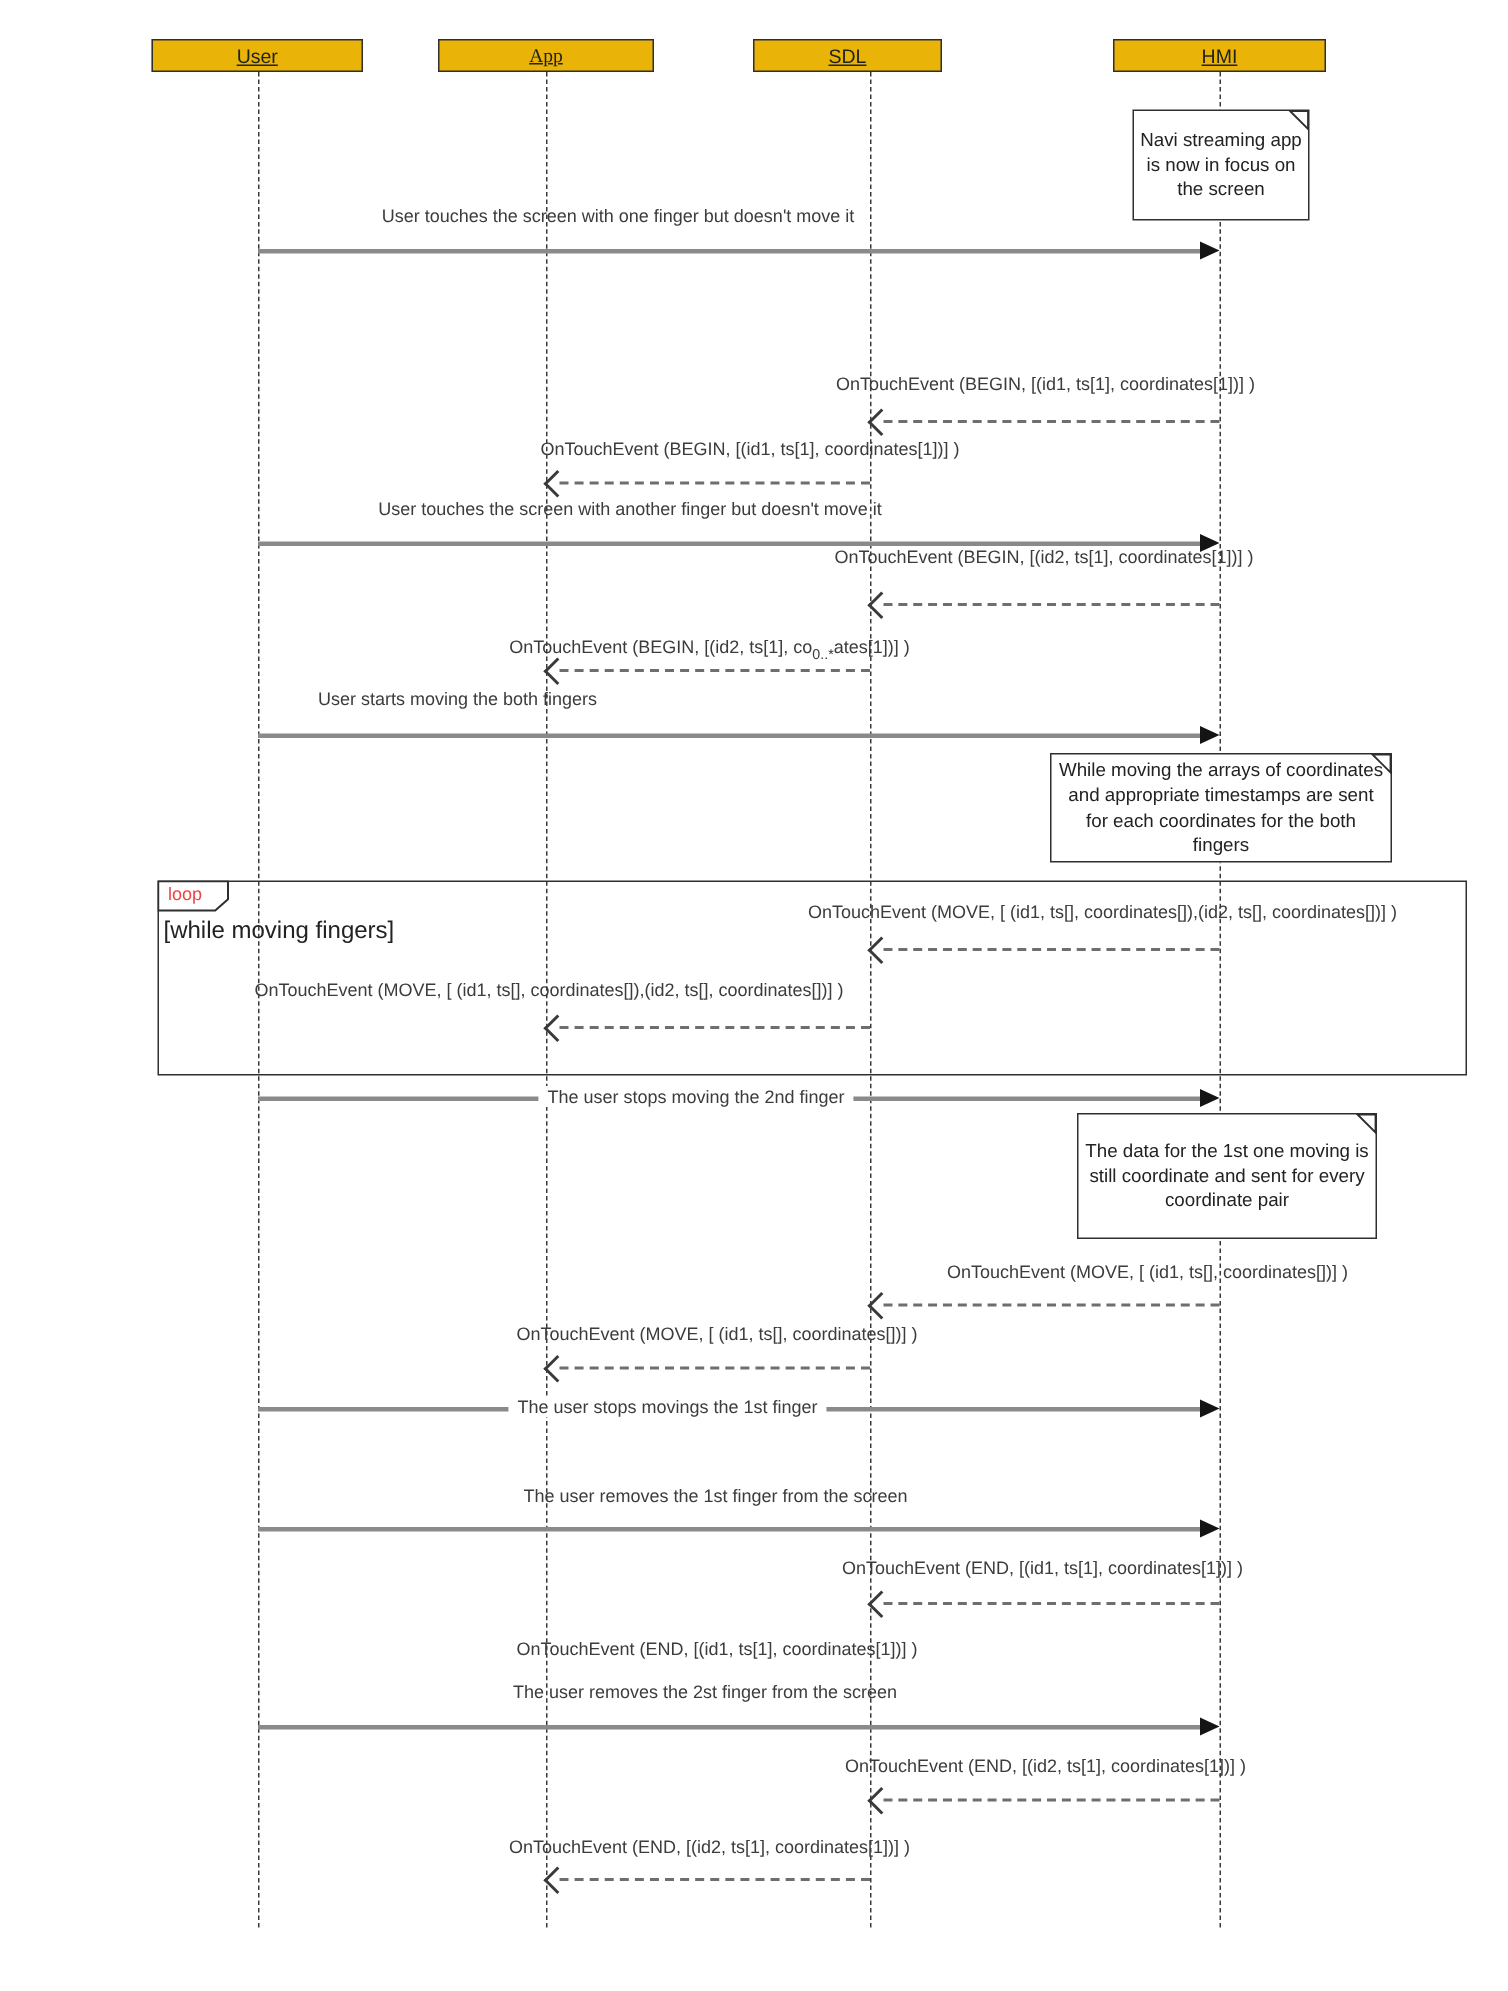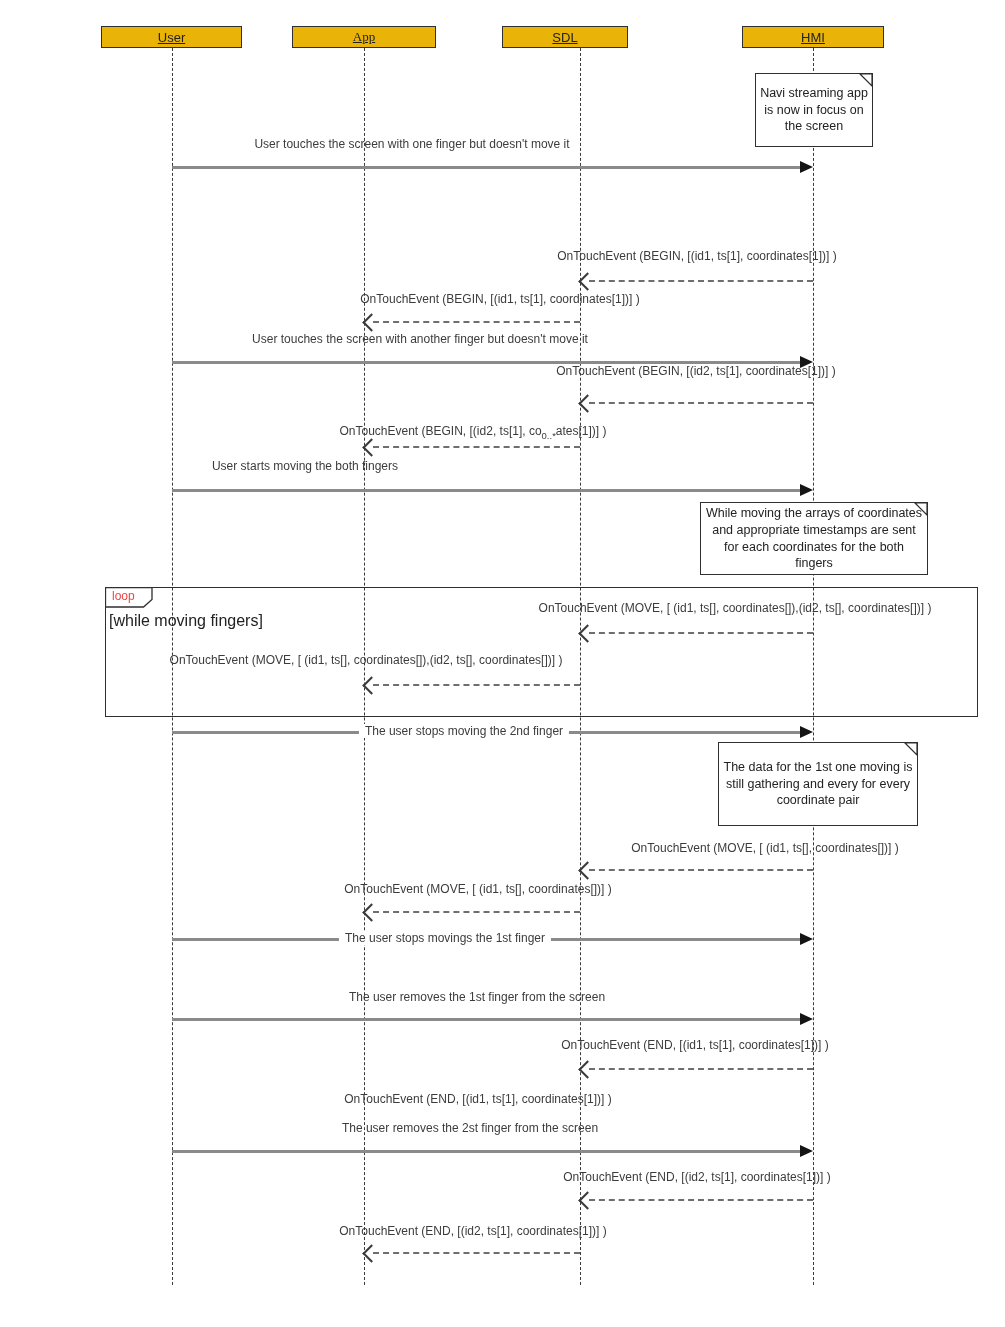--- a/index.html
+++ b/index.html
@@ -117,18 +117,18 @@
           <path d="M1 1 L13 13 L13 1 Z" fill="#ffffff" stroke="#2f2f2f" stroke-width="1.2"></path>
         </svg></div>
     </div>
     <div class="note" style="left: 700px; top: 502px; width: 228px; height: 73px;">
       <span>While moving the arrays of coordinates and appropriate timestamps are sent for each coordinates for the both fingers</span>
       <div class="note-fold"><svg width="14" height="14" viewBox="0 0 14 14">
           <path d="M1 1 L13 13 L13 1 Z" fill="#ffffff" stroke="#2f2f2f" stroke-width="1.2"></path>
         </svg></div>
     </div>
     <div class="note" style="left: 718px; top: 742px; width: 200px; height: 84px;">
-      <span>The data for the 1st one moving is still gathering and every for every coordinate pair</span>
+      <span>The data for the 1st one moving is still coordinate and sent for every coordinate pair</span>
       <div class="note-fold"><svg width="14" height="14" viewBox="0 0 14 14">
           <path d="M1 1 L13 13 L13 1 Z" fill="#ffffff" stroke="#2f2f2f" stroke-width="1.2"></path>
         </svg></div>
     </div>
   </div>
 
 </body></html>

